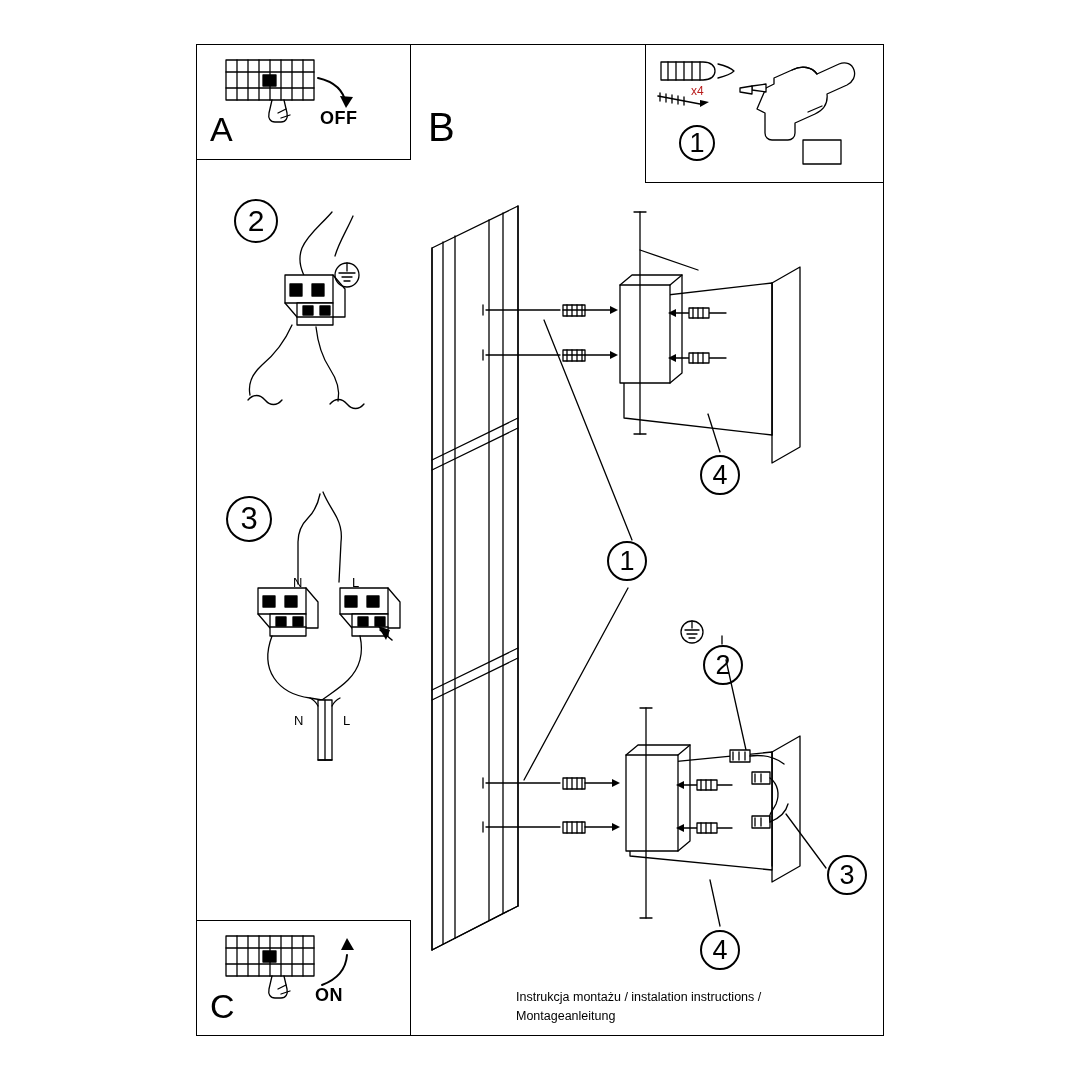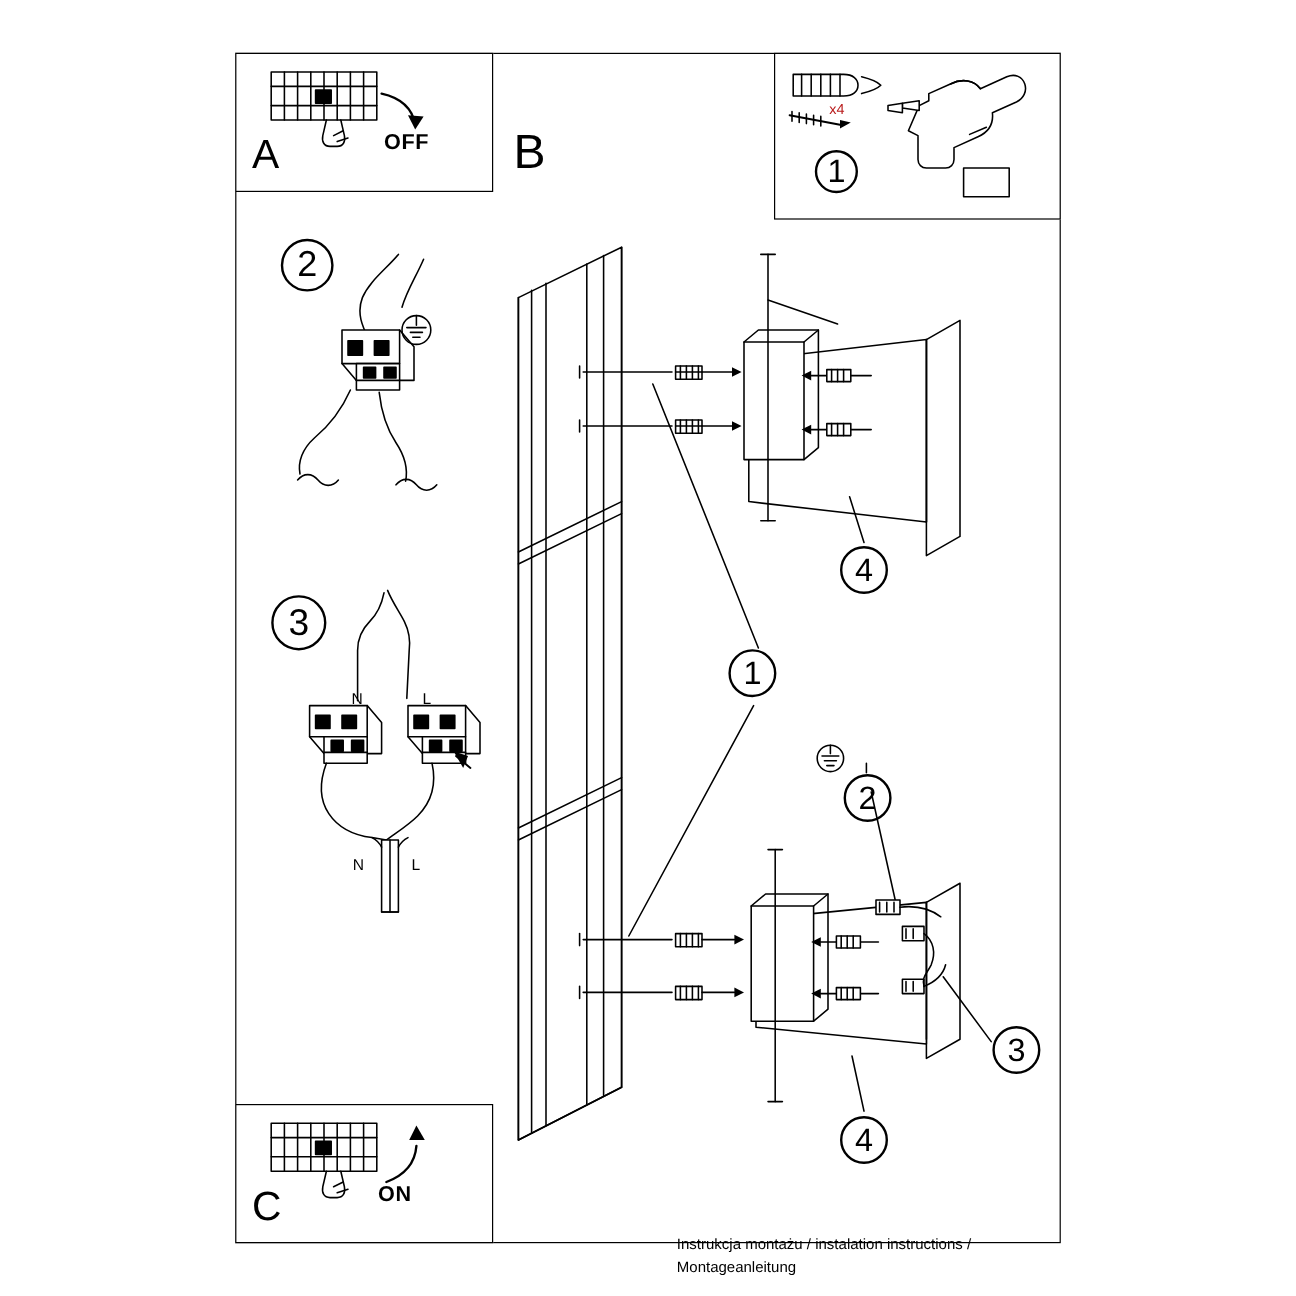--- a/index.html
+++ b/index.html
@@ -54,21 +54,21 @@
   <div class="circ" style="left:700px;top:455px;width:40px;height:40px;">4</div>
   <div class="circ" style="left:700px;top:930px;width:40px;height:40px;">4</div>
 
   <div class="tiny" style="left:691px;top:84px;">x4</div>
 
   <div class="smlbl" style="left:293px;top:575px;">N</div>
   <div class="smlbl" style="left:352px;top:575px;">L</div>
   <div class="smlbl" style="left:294px;top:713px;">N</div>
   <div class="smlbl" style="left:343px;top:713px;">L</div>
 
-  <div class="caption" style="left:564px;top:988px;width:340px;margin-top:40px;">
+  <div class="caption" style="left:516px;top:988px;width:340px;">
     <div>Instrukcja montażu / instalation instructions / Montageanleitung</div>
   </div>
 
   <svg class="svgwrap" viewBox="0 0 1080 1080">
     <g fill="none" stroke="#000" stroke-width="1.3" stroke-linecap="round" stroke-linejoin="round">
 
       <g>
         <rect x="226" y="60" width="88" height="40" fill="#fff"></rect>
         <line x1="226" y1="72" x2="314" y2="72"></line>
         <line x1="226" y1="88" x2="314" y2="88"></line>

